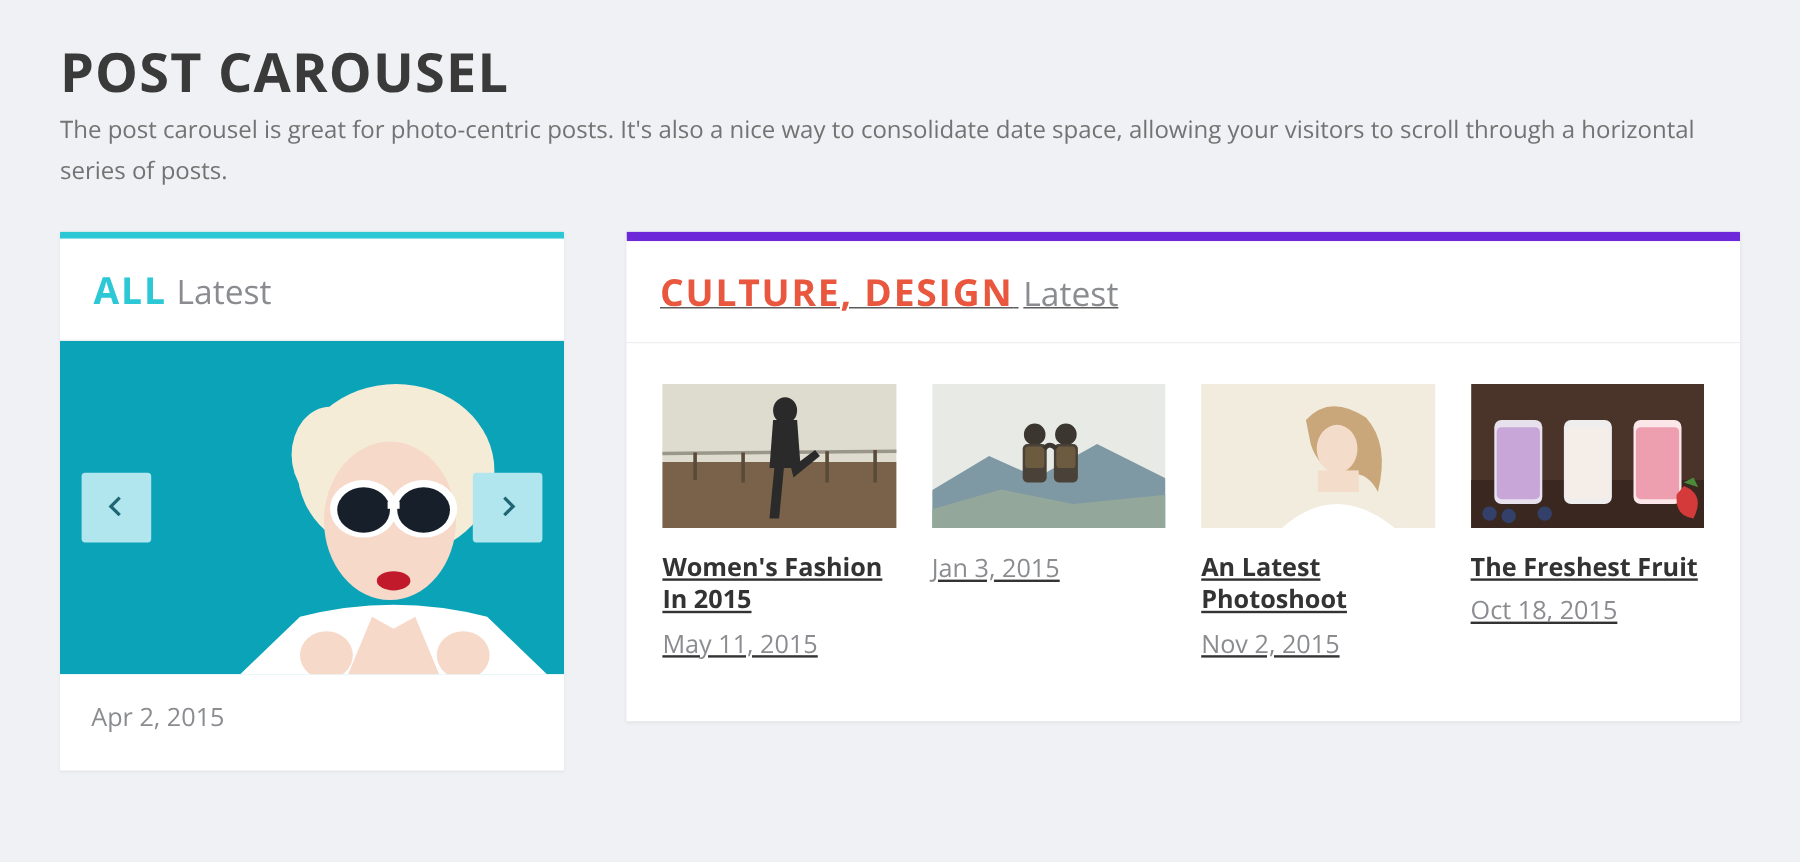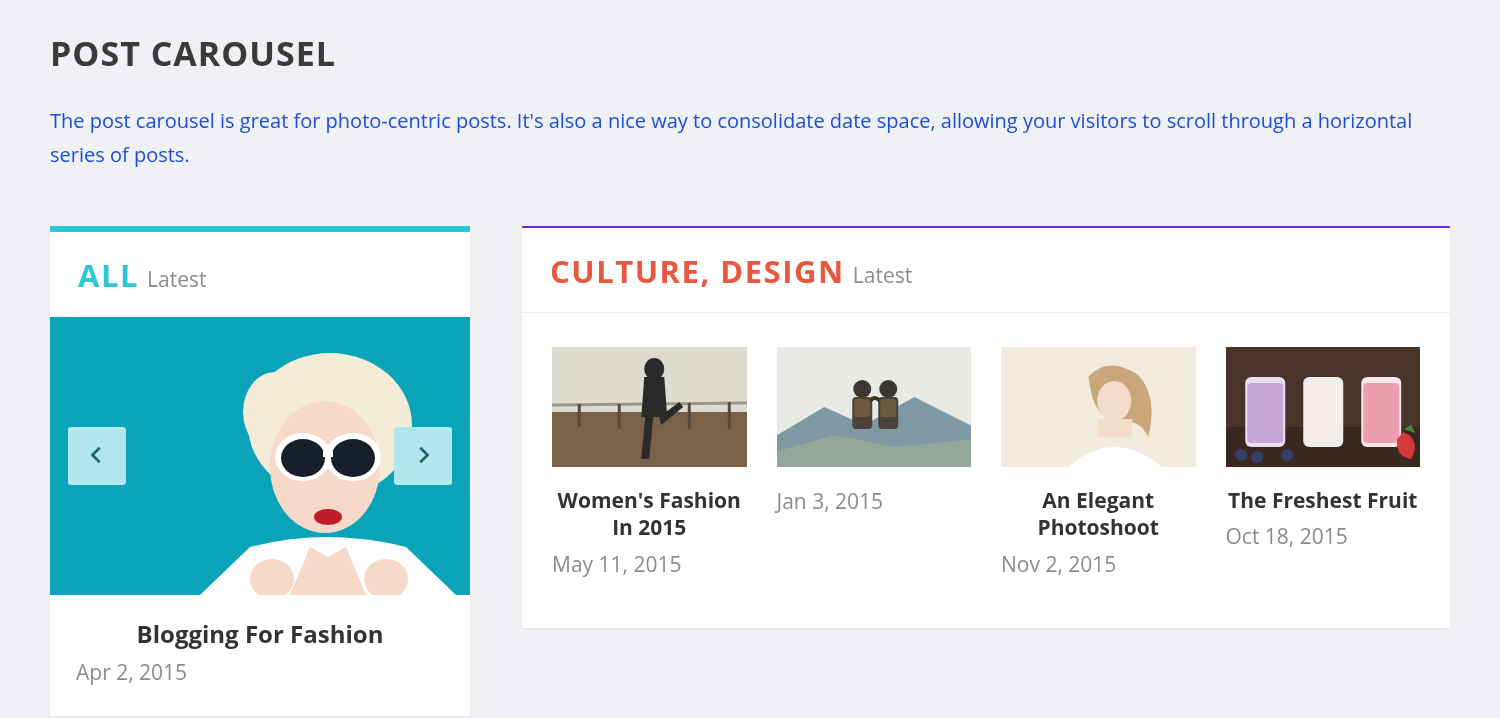--- a/index.html
+++ b/index.html
@@ -4,66 +4,66 @@
 <style>
   * { margin: 0; padding: 0; box-sizing: border-box; }
   body {
     background: #f0f1f4;
     font-family: -apple-system, BlinkMacSystemFont, "Segoe UI", "Open Sans", sans-serif;
     color: #333;
     padding: 30px 50px;
     width: 1500px;
   }
   .page-title {
-    font-size: 34px;
+    font-size: 45px;
     font-weight: 700;
     color: #3a3a3a;
     letter-spacing: 1px;
-    margin-bottom: 28px;
   }
   .page-desc {
     font-size: 20px;
-    color: #1d4ed8;
+    color: #737373;
     line-height: 1.7;
     max-width: 1380px;
-    margin-bottom: 54px;
+    margin-bottom: 34px;
   }
   .row {
     display: flex;
     gap: 52px;
     align-items: flex-start;
   }
   .card {
     background: #fff;
     box-shadow: 0 1px 3px rgba(0,0,0,0.06);
     border-radius: 1px;
     overflow: hidden;
   }
   .card-left {
     width: 420px;
     flex: 0 0 420px;
     border-top: 6px solid #2cc8d6;
   }
   .card-right {
     flex: 1;
-    border-top: 2px solid #6d28d9;
+    border-top: 8px solid #6d28d9;
+    text-decoration: underline;
   }
   .card-header {
     padding: 22px 28px 20px 28px;
     border-bottom: 1px solid #eee;
   }
   .card-header .cat {
     font-size: 31px;
     font-weight: 700;
     letter-spacing: 1.5px;
   }
   .card-left .cat { color: #2cc8d6; }
   .card-right .cat { color: #e8573e; }
   .card-header .sub {
-    font-size: 21px;
+    font-size: 28px;
     font-weight: 400;
     color: #8a8c90;
     margin-left: 4px;
   }
   .feature {
     position: relative;
     height: 278px;
     width: 100%;
     overflow: hidden;
   }
@@ -89,21 +89,20 @@
   .nav-next { right: 18px; }
   .nav-btn svg { width: 22px; height: 22px; stroke: #1e6673; stroke-width: 3; fill: none; }
   .feature-meta {
     padding: 22px 26px 30px 26px;
   }
   .post-title {
     font-size: 24px;
     font-weight: 700;
     color: #333;
     margin-bottom: 8px;
-    text-align: center;
   }
   .post-date {
     font-size: 21px;
     color: #8a8c90;
   }
   .posts-grid {
     display: flex;
     gap: 30px;
     padding: 34px 30px 50px 30px;
   }
@@ -169,21 +168,20 @@
       </button>
       <button class="nav-btn nav-next">
         <span>
           <svg viewBox="0 0 24 24">
               <polyline points="9 4 17 12 9 20"></polyline>
             </svg>
         </span>
       </button>
     </div>
     <div class="feature-meta">
-      <div class="post-title">Blogging For Fashion</div>
       <div class="post-date">Apr 2, 2015</div>
     </div>
   </div>
 
   <div class="card card-right">
     <div class="card-header">
       <span class="cat">CULTURE, DESIGN</span>
       <span class="sub">Latest</span>
     </div>
     <div class="posts-grid">
@@ -229,21 +227,21 @@
         <svg class="mock post-thumb" viewBox="0 0 200 120" preserveAspectRatio="xMidYMid slice">
           <rect width="200" height="120" fill="#f2ecde"></rect>
 
           <path d="M90 30 Q110 8 140 28 Q160 50 150 90 Q140 70 120 76 Q100 70 94 50 Z" fill="#c9a77a"></path>
 
           <ellipse cx="116" cy="54" rx="17" ry="20" fill="#f3dcc9"></ellipse>
 
           <rect x="100" y="72" width="34" height="18" fill="#f3dcc9"></rect>
           <path d="M70 120 Q115 80 164 120 Z" fill="#fff"></path>
         </svg>
-        <div class="post-title">An Elegant Photoshoot</div>
+        <div class="post-title">An Latest Photoshoot</div>
         <div class="post-date">Nov 2, 2015</div>
       </div>
 
       <div class="post-item">
         <svg class="mock post-thumb" viewBox="0 0 200 120" preserveAspectRatio="xMidYMid slice">
           <rect width="200" height="120" fill="#4a342a"></rect>
           <rect y="80" width="200" height="40" fill="#3a2820"></rect>
 
           <rect x="22" y="30" width="40" height="70" rx="6" fill="#e7e1ee"></rect>
           <rect x="24" y="36" width="36" height="60" rx="4" fill="#c9a6d8"></rect>

